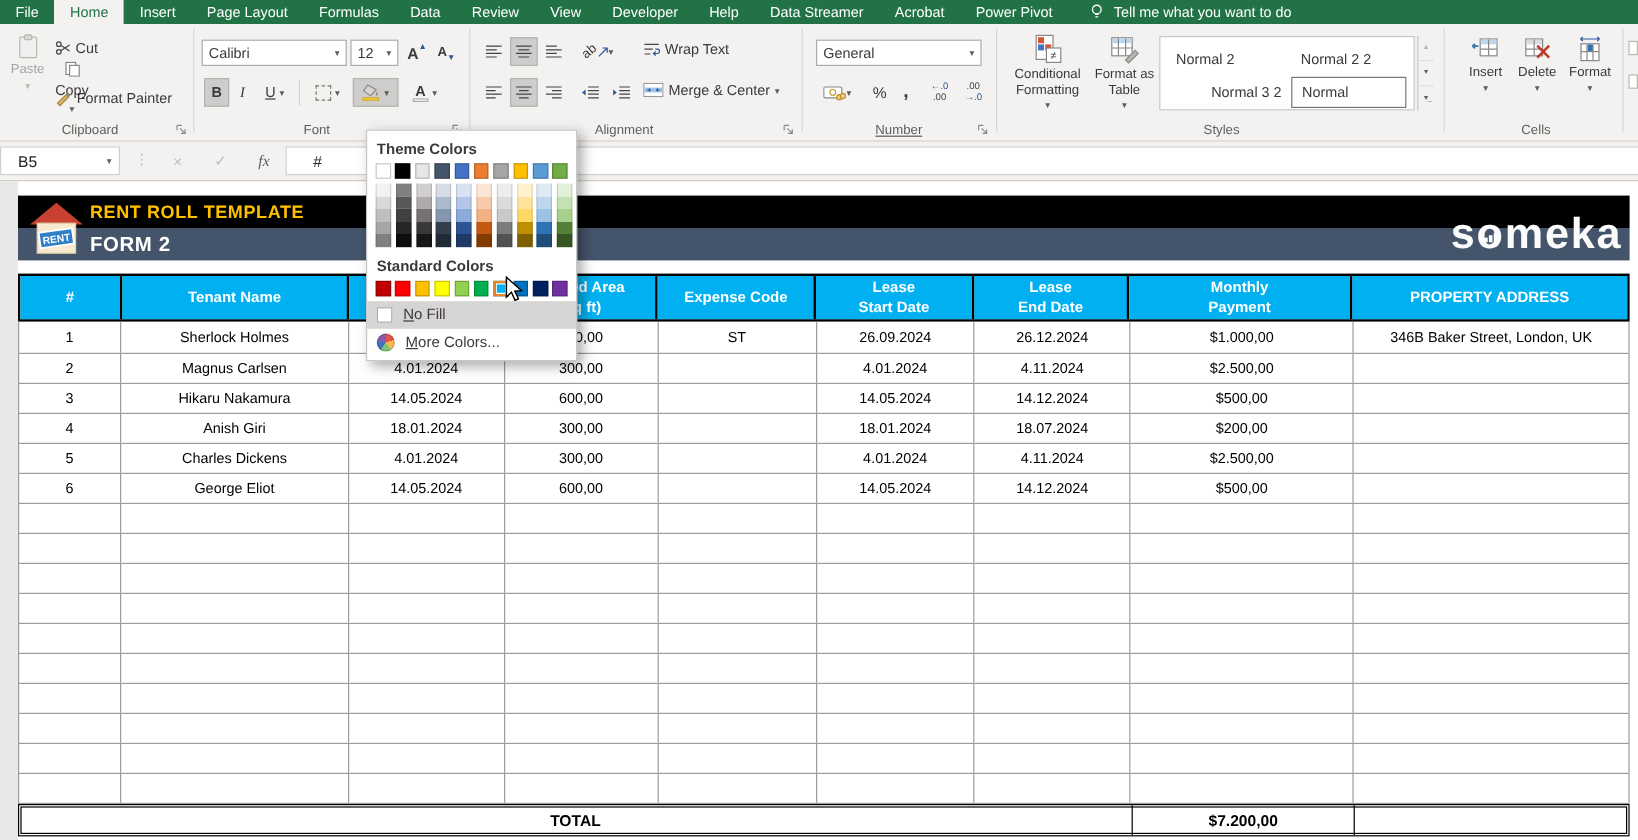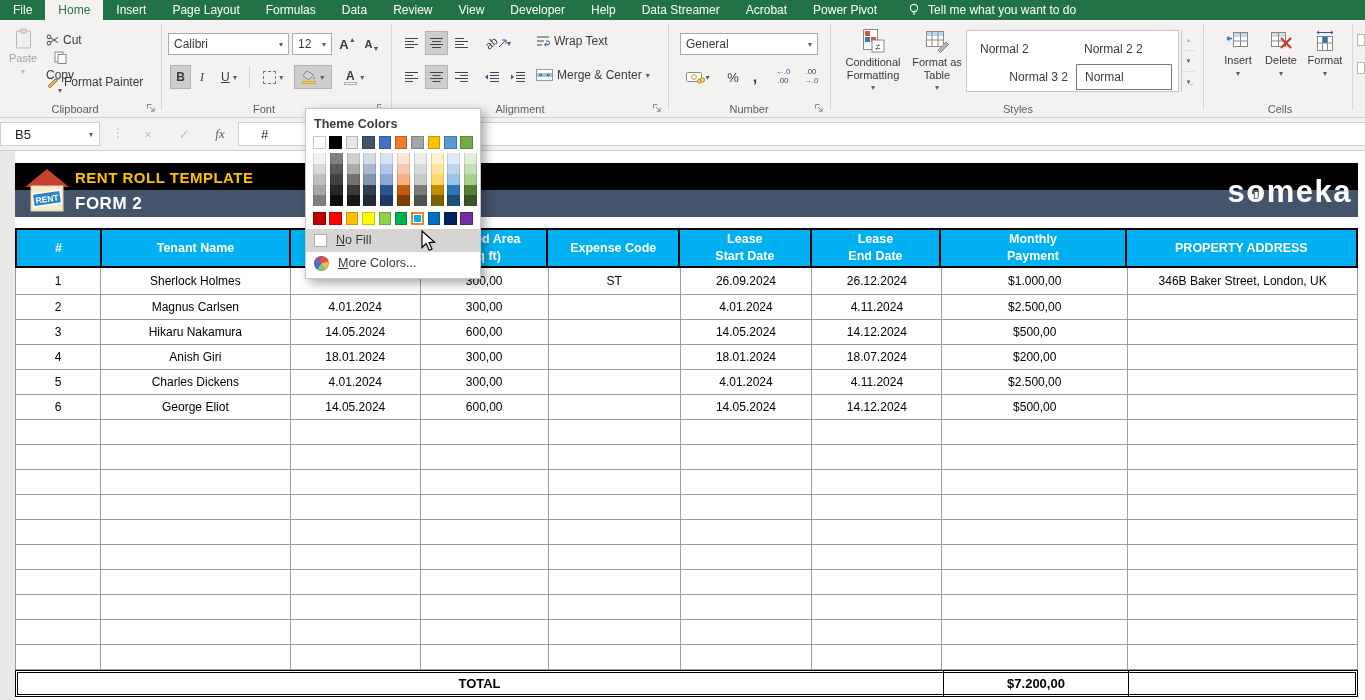--- a/index.html
+++ b/index.html
@@ -51,21 +51,21 @@
             padding-left:22px; font-size:13px; color:#222; }
 
   
   .sheet { position:absolute; left:0; top:151px; width:100%; height:549px; background:#fff; }
   .leftstrip { position:absolute; left:0; top:0; width:15px; height:549px; background:#E9E8E7; }
   .tb-black { position:absolute; left:15px; top:12px; width:1343px; height:27px; }
   .tb-slate { position:absolute; left:15px; top:39px; width:1343px; height:27px; }
   .tb-title { position:absolute; left:75px; top:18px; font-size:15px; font-weight:bold; letter-spacing:.5px; }
   .tb-form  { position:absolute; left:75px; top:43px; font-size:17px; font-weight:bold; color:#fff; letter-spacing:.5px; }
   .house { position:absolute; left:24px; top:16px; z-index:3; }
-  .logo { position:absolute; right:13px; top:23px; font-size:31px; font-weight:bold; color:#FBFBFB;
+  .logo { position:absolute; right:13px; top:23px; font-size:36px; font-weight:bold; color:#FBFBFB;
           letter-spacing:1.5px; z-index:3; }
   .logo .o { position:relative; display:inline-block; }
   .logo .o .bars { position:absolute; left:50%; top:56%; transform:translate(-50%,-50%);
                    display:flex; align-items:flex-end; gap:1.5px; }
   .logo .o .bars i { width:2.5px; background:#FBFBFB; display:block; }
 
   .tablewrap { position:absolute; left:15px; top:77px; width:1343px; }
   .hrow { display:flex; border:2px solid #000; height:40px; }
   .hc { border-right:2px solid #000; color:#fff; font-weight:bold; font-size:12.5px;
         display:flex; align-items:center; justify-content:center; text-align:center;
@@ -344,21 +344,21 @@
           <span class="blue">←.0</span>
           <span>.00</span>
         </span>
     </div>
     <div class="togglebtn" style="left:798px; top:45px; width:26px;">
       <span class="dec-ic">
           <span>.00</span>
           <span class="blue">→.0</span>
         </span>
     </div>
-    <div class="grp-label" style="left:675px; width:148px;">Number</div>
+    <div class="grp-label" style="left:675px; width:148px;text-decoration:underline;">Number</div>
     <div class="launcher" style="left:814px;">
       <svg width="10" height="10">
           <path d="M1.5 1.5 h4 M1.5 1.5 v4" stroke="#8A8886" fill="none"></path>
           <path d="M4 4 l4 4 M8.2 4.8 v3.4 h-3.4" stroke="#8A8886" fill="none"></path>
         </svg>
     </div>
     <div class="sep" style="left:830px;"></div>
 
     <div class="bigbtn" style="left:842px; top:8px; width:62px;">
       <span class="icon">
@@ -769,20 +769,21 @@
           <div class="vs" style="background: rgb(31, 78, 121);"></div>
         </div>
         <div class="var-col">
           <div class="vs" style="background: rgb(226, 239, 217);"></div>
           <div class="vs" style="background: rgb(197, 224, 179);"></div>
           <div class="vs" style="background: rgb(168, 208, 141);"></div>
           <div class="vs" style="background: rgb(83, 129, 53);"></div>
           <div class="vs" style="background: rgb(55, 86, 35);"></div>
         </div>
       </div>
+    <div class="m-title">Standard Colors</div>
     <div class="sw-row" id="stdRow">
         <div class="sw" style="background: rgb(192, 0, 0);"></div>
         <div class="sw" style="background: rgb(255, 0, 0);"></div>
         <div class="sw" style="background: rgb(255, 192, 0);"></div>
         <div class="sw" style="background: rgb(255, 255, 0);"></div>
         <div class="sw" style="background: rgb(146, 208, 80);"></div>
         <div class="sw" style="background: rgb(0, 176, 80);"></div>
         <div class="sw hl" style="border-color: rgb(231, 134, 43); background: rgb(0, 176, 240);"></div>
         <div class="sw" style="background: rgb(0, 112, 192);"></div>
         <div class="sw" style="background: rgb(0, 32, 96);"></div>

